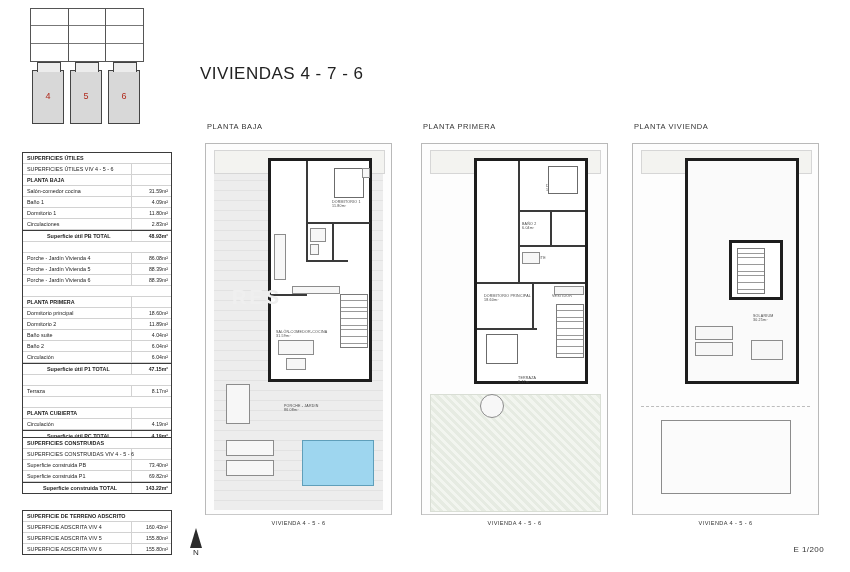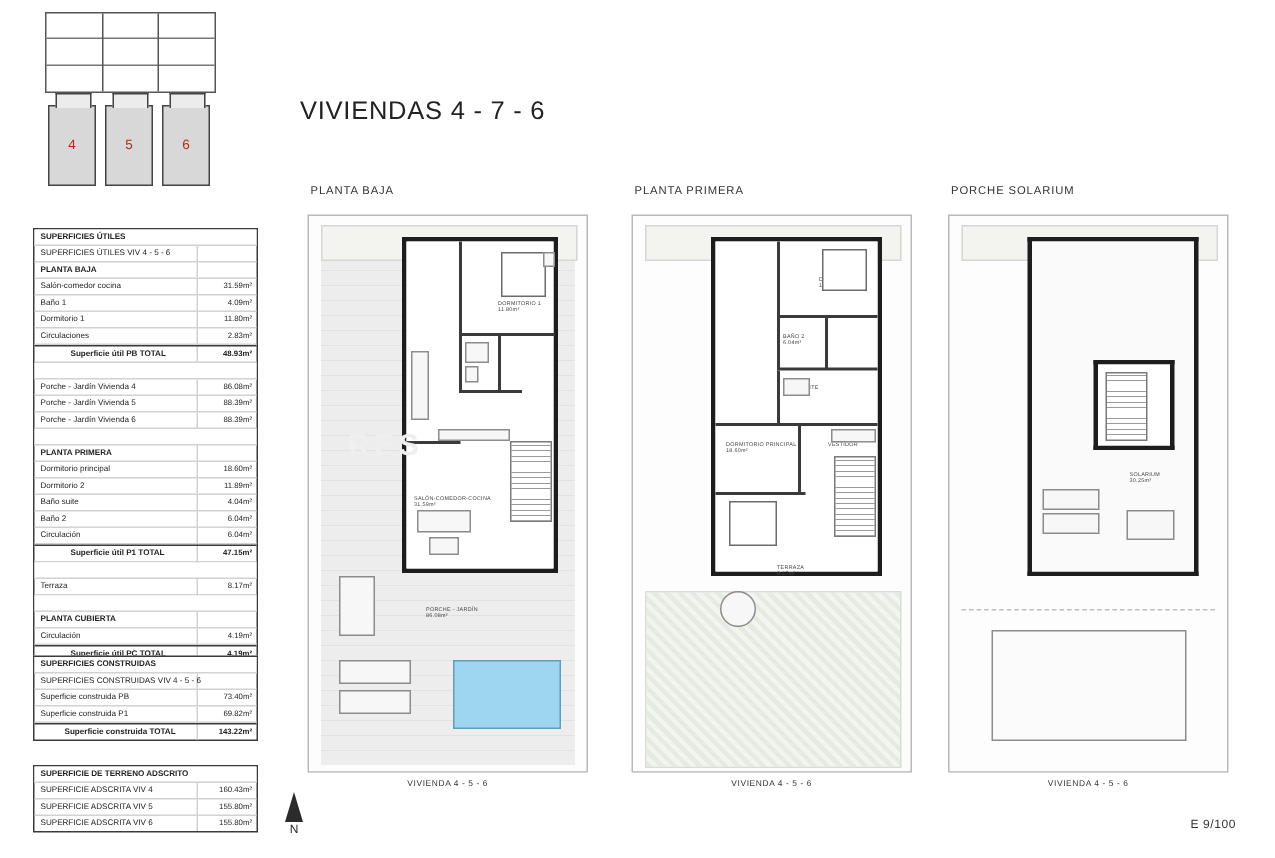--- a/index.html
+++ b/index.html
@@ -113,21 +113,21 @@
       <div class="nose"></div>
       <div class="num">6</div>
     </div>
   </div>
 </div>
 
 <div class="abs" id="main-title">VIVIENDAS 4 - 7 - 6</div>
 
 <div class="abs plan-label" id="label-pb">PLANTA BAJA</div>
 <div class="abs plan-label" id="label-p1">PLANTA PRIMERA</div>
-<div class="abs plan-label" id="label-ps">PORCHE SOLARIUM</div>
+<div class="abs plan-label" id="label-ps">PLANTA VIVIENDA</div>
 
 <div class="abs plan-frame" id="plan-baja">
 
   <div class="paving" style="left:8px;top:6px;width:169px;height:360px;"></div>
   <div class="terr" style="left:8px;top:6px;width:169px;height:22px;"></div>
 
   <div class="w-th" style="left:62px;top:14px;width:104px;height:3px;"></div>
   <div class="w-th" style="left:62px;top:14px;width:3px;height:224px;"></div>
   <div class="w-th" style="left:163px;top:14px;width:3px;height:224px;"></div>
   <div class="w-th" style="left:62px;top:235px;width:104px;height:3px;"></div>
@@ -415,13 +415,13 @@
       <div class="tl">SUPERFICIE ADSCRITA VIV 6</div>
       <div class="tr">155.80m²</div>
     </div>
 </div>
 
 <div class="abs" id="north">
   <div class="tri"></div>
   <div class="nlbl">N</div>
 </div>
 
-<div class="abs" id="scale-note">E 9/100</div>
+<div class="abs" id="scale-note">E 1/200</div>
 
 </body></html>

